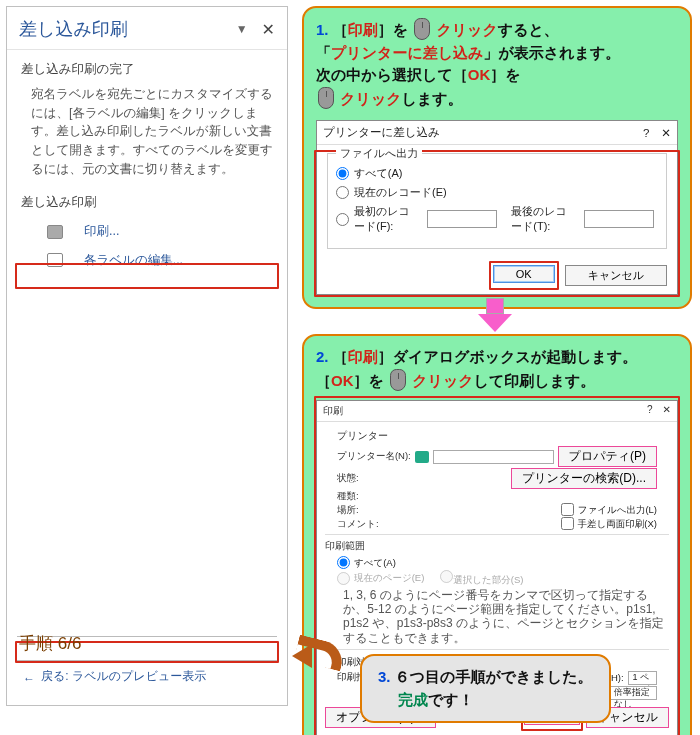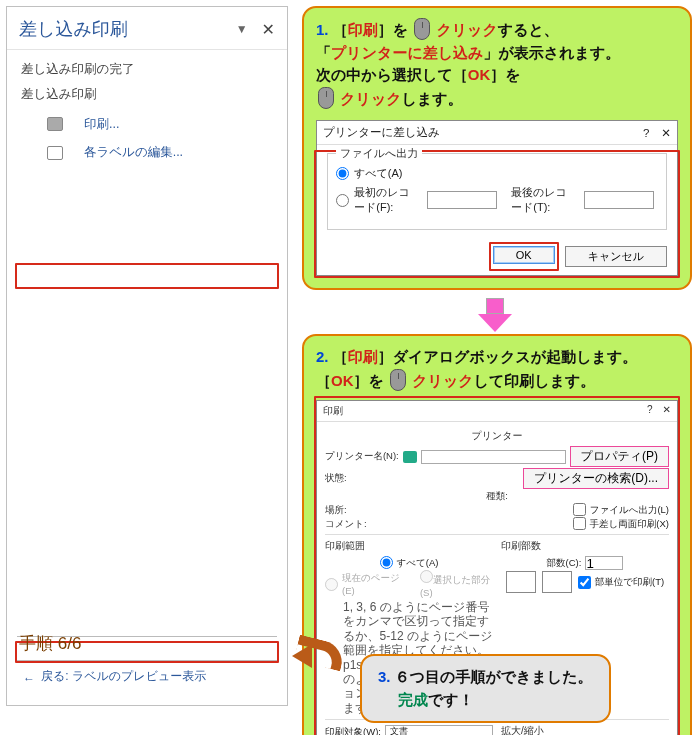--- a/index.html
+++ b/index.html
@@ -23,21 +23,21 @@
   .print-icon { background: linear-gradient(#aaa,#aaa); border: 1px solid #888; border-radius: 2px; position: relative; }
   .edit-icon { background: #fff; border: 1px solid #888; border-radius: 2px; position: relative; }
   .red-box { border: 2px solid #d62a1a; position: absolute; pointer-events: none; border-radius: 1px; }
 
   .step-bar { position: absolute; left: 12px; bottom: 48px; right: 12px; color: #7a3e00; font-size: 17px; padding: 2px 0; }
   .step-line { position: absolute; left: 10px; right: 10px; height: 1px; background: #bbb; }
   .back-link { position: absolute; left: 16px; bottom: 20px; color: #2b579a; display: flex; align-items: center; cursor: pointer; }
   .back-arrow { margin-right: 6px; }
 
   
-  .bubble { position: absolute; background: #bef264; border: 2px solid #e07b00; border-radius: 14px; padding: 10px 12px 12px 12px; }
+  .bubble { position: absolute; background: #86efac; border: 2px solid #e07b00; border-radius: 14px; padding: 10px 12px 12px 12px; }
   .bubble-text { font-size: 15px; font-weight: bold; line-height: 1.5; color: #111; }
   .bubble-text .num { color: #0047d6; }
   .bubble-text .cmd { color: #d1231a; }
   .bubble-text .green { color: #00864e; font-weight: bold; }
 
   .mouse-icon { display: inline-block; width: 16px; height: 22px; vertical-align: -5px; background: #999; border-radius: 8px 8px 10px 10px; border: 1px solid #555; position: relative; margin: 0 2px; }
   .mouse-icon::before { content: ""; position: absolute; left: 50%; top: 3px; width: 1px; height: 6px; background: #555; }
 
   
   .dialog { background: #fff; border: 1px solid #888; font-size: 11px; color: #222; margin-top: 8px; }
@@ -51,21 +51,21 @@
   .radio-row input[type=text] { width: 70px; height: 18px; border: 1px solid #999; margin: 0 4px; font-size: 11px; }
   .dialog-buttons { display: flex; justify-content: flex-end; gap: 10px; padding: 8px 10px; }
   .btn { border: 1px solid #888; background: #f5f5f5; padding: 2px 22px; font-size: 11px; cursor: pointer; }
   .btn.focus { border: 1px solid #4a90e2; box-shadow: 0 0 0 1px #a4cdf6 inset; }
 
   
   .dialog2 { background: #fff; border: 1px solid #888; font-size: 9.5px; color: #222; margin-top: 8px; padding: 0; }
   .d2-titlebar { display: flex; padding: 3px 6px; color: #333; font-size: 10px; border-bottom: 1px solid #ddd; }
   .d2-body { padding: 6px 8px 8px 8px; }
   .d2-section-head { font-size: 10px; color: #333; margin-bottom: 3px; }
-  .d2-row { display: flex; align-items: center; gap: 4px; margin: 1px 0; line-height: 1.3; justify-content: center; }
+  .d2-row { display: flex; align-items: center; gap: 4px; margin: 1px 12px; line-height: 1.3; }
   .d2-label { color: #333; white-space: nowrap; }
   .d2-sep { height: 1px; background: #ddd; margin: 4px 0; }
   .d2-btn { border: 1px solid #ec4899; background: #f5f5f5; padding: 1px 10px; font-size: 12px; cursor: pointer; }
   .d2-cols { display: flex; gap: 8px; }
   .d2-col { flex: 1; }
   .d2-input { border: 1px solid #aaa; height: 14px; width: 60px; }
   .d2-paper { width: 30px; height: 22px; border: 1px solid #888; background: #fff; display: inline-block; margin-right: 2px; }
   .d2-footer { display: flex; justify-content: space-between; margin-top: 6px; }
   .d2-okcancel { display: flex; gap: 6px; }
 
@@ -87,20 +87,21 @@
 <body>
 
 <div class="task-pane">
   <div class="task-pane-header">
     <span class="task-pane-title">差し込み印刷</span>
     <span class="task-pane-caret">▼</span>
     <span class="task-pane-close">✕</span>
   </div>
   <div class="task-pane-body">
     <div class="tp-section-title">差し込み印刷の完了</div>
+    <div class="tp-hint">宛名ラベルを宛先ごとにカスタマイズするには、[各ラベルの編集] をクリックします。差し込み印刷したラベルが新しい文書として開きます。すべてのラベルを変更するには、元の文書に切り替えます。</div>
 
     <div class="tp-actions-title">差し込み印刷</div>
     <div class="action-row">
       <span class="icon print-icon"></span>
       <span>印刷...</span>
     </div>
     <div class="action-row">
       <span class="icon edit-icon"></span>
       <span>各ラベルの編集...</span>
     </div>
@@ -140,20 +141,24 @@
     </div>
     <div class="dialog-body">
       <div class="fieldset">
         <span class="legend">ファイルへ出力</span>
         <div class="radio-row">
           <input type="radio" checked="" style="">
           <span>すべて(A)</span>
         </div>
         <div class="radio-row">
           <input type="radio" style="">
+          <span>現在のレコード(E)</span>
+        </div>
+        <div class="radio-row">
+          <input type="radio" style="">
           <span>最初のレコード(F):</span>
           <input type="text" style="">
           <span style="flex:1"></span>
           <span>最後のレコード(T):</span>
           <input type="text" style="">
         </div>
       </div>
     </div>
     <div class="dialog-buttons">
       <span style="position:relative; display:inline-block;">
@@ -224,33 +229,20 @@
           <div class="d2-row">
               <input type="radio" checked="" style="">
               <span>すべて(A)</span>
             </div>
           <div class="d2-row" style="color:#aaa;">
               <input type="radio" disabled="" style="">
               <span>現在のページ(E)</span>
             <span style="margin-left:12px;"><input type="radio" disabled="" style=""><span>選択した部分(S)</span></span>
             </div>
           <div style="font-size:12px; color:#555; padding-left:18px; line-height:1.2;">1, 3, 6 のようにページ番号をカンマで区切って指定するか、5-12 のようにページ範囲を指定してください。p1s1, p1s2 や、p1s3-p8s3 のように、ページとセクションを指定することもできます。</div>
-        </div>
-        <div class="d2-col">
-          <div class="d2-section-head">印刷部数</div>
-          <div class="d2-row">
-              <span>部数(C):</span>
-            <input class="d2-input" style="width: 38px;" value="1">
-            </div>
-          <div class="d2-row">
-            <span class="d2-paper"></span>
-            <span class="d2-paper"></span>
-            <input type="checkbox" checked="" style="">
-              <span>部単位で印刷(T)</span>
-          </div>
         </div>
       </div>
 
       <div class="d2-sep"></div>
       <div class="d2-cols">
         <div class="d2-col">
           <div class="d2-row">
               <span>印刷対象(W):</span>
             <span class="select" style="flex:1;padding:0 4px;font-size:9px;">文書</span>
             </div>

